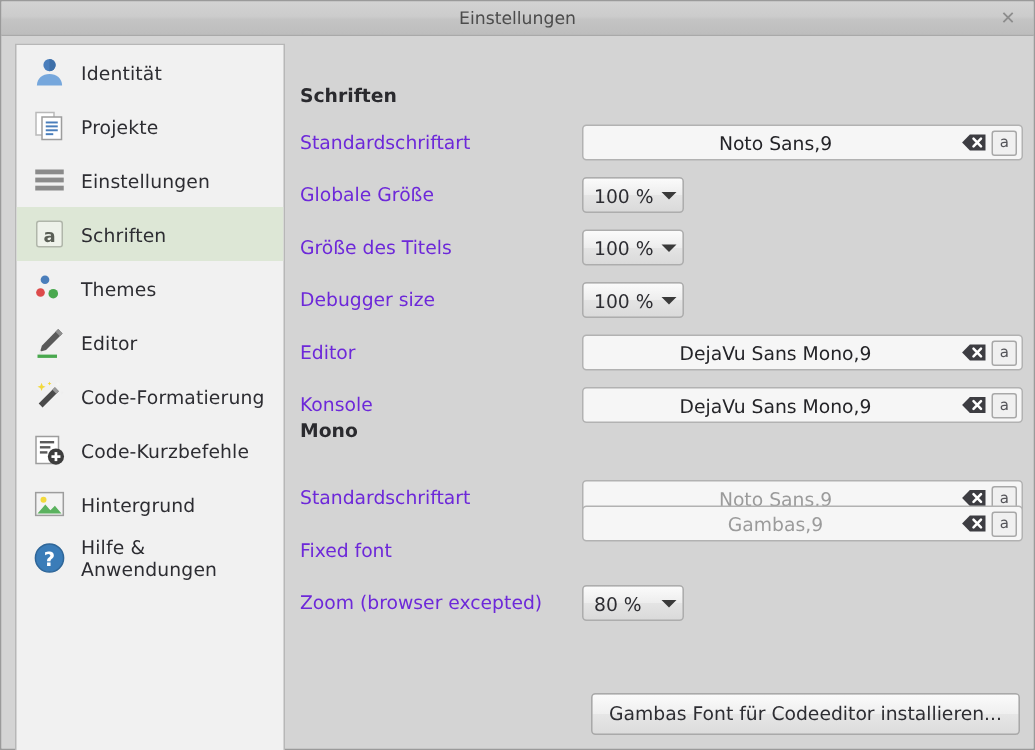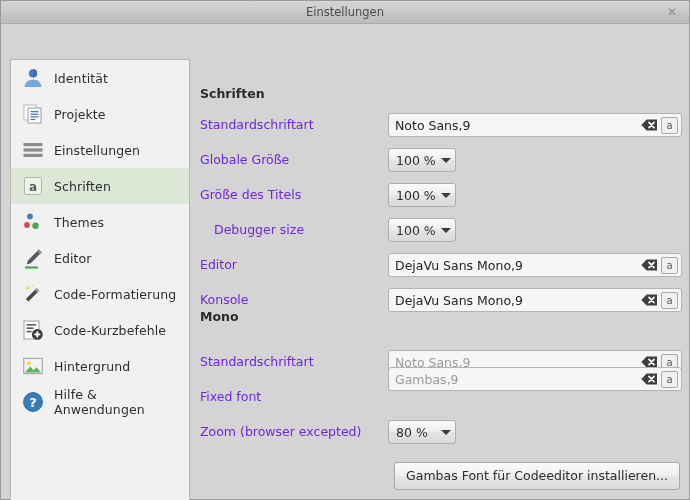--- a/index.html
+++ b/index.html
@@ -36,21 +36,20 @@
     width: 18px; line-height: 22px; text-align: center;
     font-size: 12px; color: #8d8d8d;
     cursor: pointer;
   }
 
   
   .content {
     position: relative;
     flex: 1 1 auto;
     background: #d4d4d4;
-    margin-top: 30px;
   }
 
   
   .sidebar {
     position: absolute;
     left: 9px; top: 5px;
     width: 180px; height: 485px;
     background: #f1f1f1;
     border: 1px solid #b7b7b7;
     overflow: hidden;
@@ -99,21 +98,21 @@
     left: 190px; width: 294px; height: 24px;
     background: #f6f6f6;
     border: 1px solid #b2b2b2;
     border-radius: 3px;
     display: flex; align-items: center;
   }
   .entry-text {
     flex: 1 1 auto;
     padding-left: 6px;
     font-size: 12.5px; color: #242428;
-    white-space: nowrap; overflow: hidden;
+    white-space: nowrap; overflow: hidden; text-align: center;
   }
   .entry.dim .entry-text { color: #9b9b9b; }
   .entry-clear {
     flex: 0 0 auto;
     width: 20px; height: 20px;
     margin-right: 2px;
     position: relative;
     cursor: pointer;
   }
   .entry-clear svg { display: block; }
@@ -316,21 +315,21 @@
         <div class="row-label" style="left: 2px; top: 98px;">Globale Größe</div>
         <div class="combo" style="top: 94px;">
           <div class="combo-text">100 %</div>
           <div class="combo-arrow"></div>
         </div>
         <div class="row-label" style="left: 2px; top: 133px;">Größe des Titels</div>
         <div class="combo" style="top: 129px;">
           <div class="combo-text">100 %</div>
           <div class="combo-arrow"></div>
         </div>
-        <div class="row-label" style="left: 16px; top: 168px;">Debugger size</div>
+        <div class="row-label" style="left: 2px; top: 168px;">Debugger size</div>
         <div class="combo" style="top: 164px;">
           <div class="combo-text">100 %</div>
           <div class="combo-arrow"></div>
         </div>
         <div class="row-label" style="left: 2px; top: 203px;">Editor</div>
         <div class="entry" style="top: 199px;">
           <div class="entry-text">DejaVu Sans Mono,9</div>
           <div class="entry-clear">
             <svg viewBox="0 0 20 20" width="20" height="20" xmlns="http://www.w3.org/2000/svg">
               <path d="M7.6 4.6H18v10.8H7.6L2.4 10z" fill="#3d3d42"></path>

